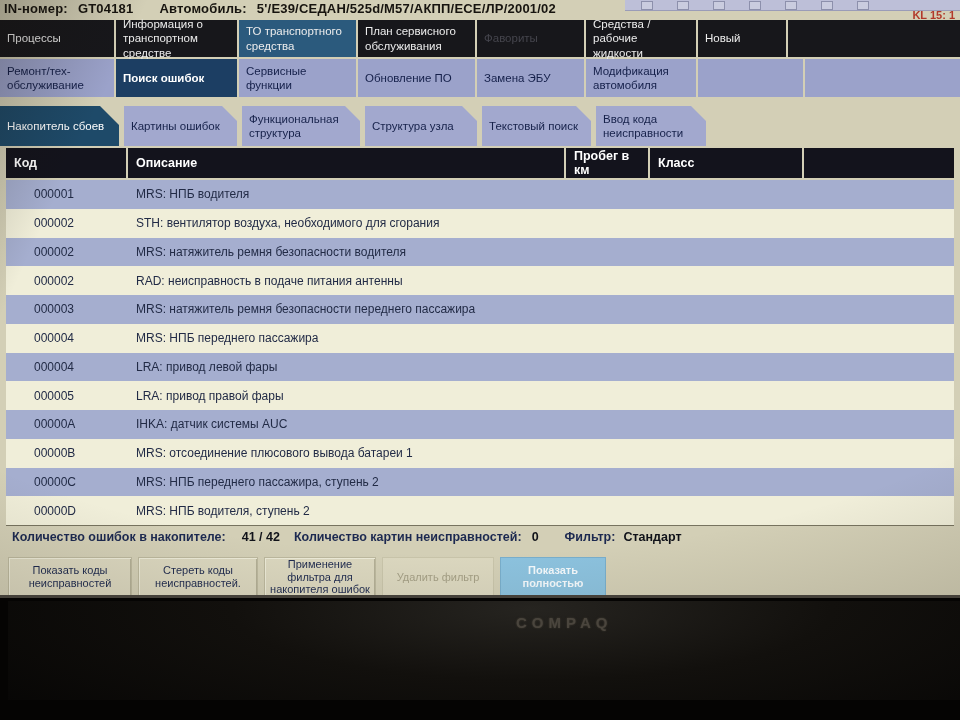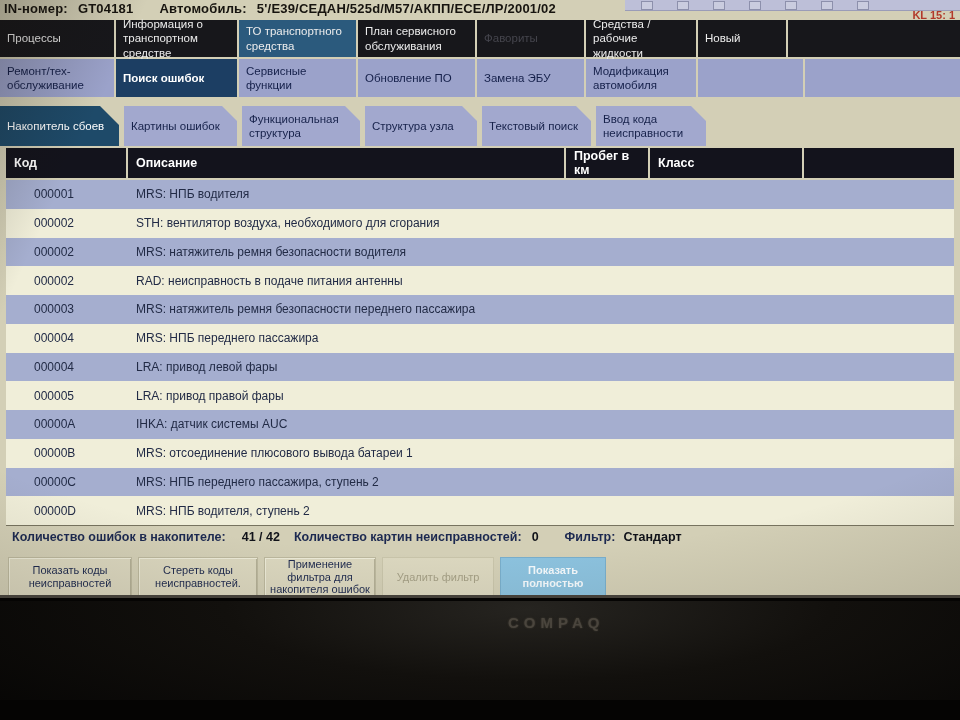--- a/index.html
+++ b/index.html
@@ -93,21 +93,21 @@
   .btn.disabled{color:#a49f85;box-shadow:none;border-color:#c8c4aa;}
   .btn.highlighted{background:#8cc2de;border-color:#79aecb;color:#f4f9fc;font-weight:700;
                    box-shadow:none;}
 
   
   .vignette{position:absolute;inset:0;pointer-events:none;
      background:linear-gradient(115deg,rgba(20,15,8,.28) 0%,rgba(0,0,0,0) 12%),
      radial-gradient(130% 100% at 48% 38%,rgba(0,0,0,0) 55%,rgba(35,28,16,.22) 88%,rgba(35,28,16,.42) 100%);}
 
   
-  .bezel{position:absolute;top:601px;left:0;right:0;height:99px;
+  .bezel{position:absolute;top:601px;left:8px;right:0;height:99px;
          background:radial-gradient(ellipse 70% 160% at 55% 8%,#262420 0%,#12100d 45%,#070605 100%);}
   .logo{position:absolute;left:508px;top:13px;font-size:15px;font-weight:700;letter-spacing:5px;
         color:#4a453d;text-shadow:0 0 2px rgba(95,88,72,.55);}
 </style>
 </head>
 <body>
 
 <div class="photo">
   <div class="screen">
 

